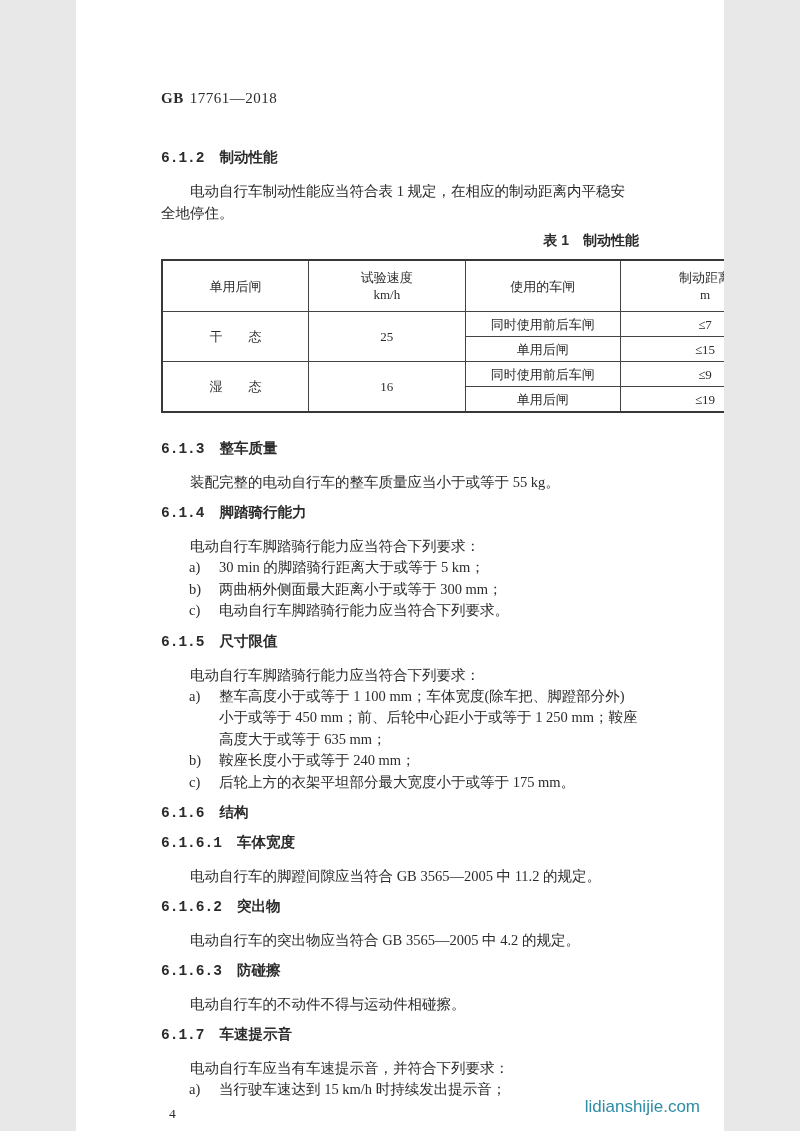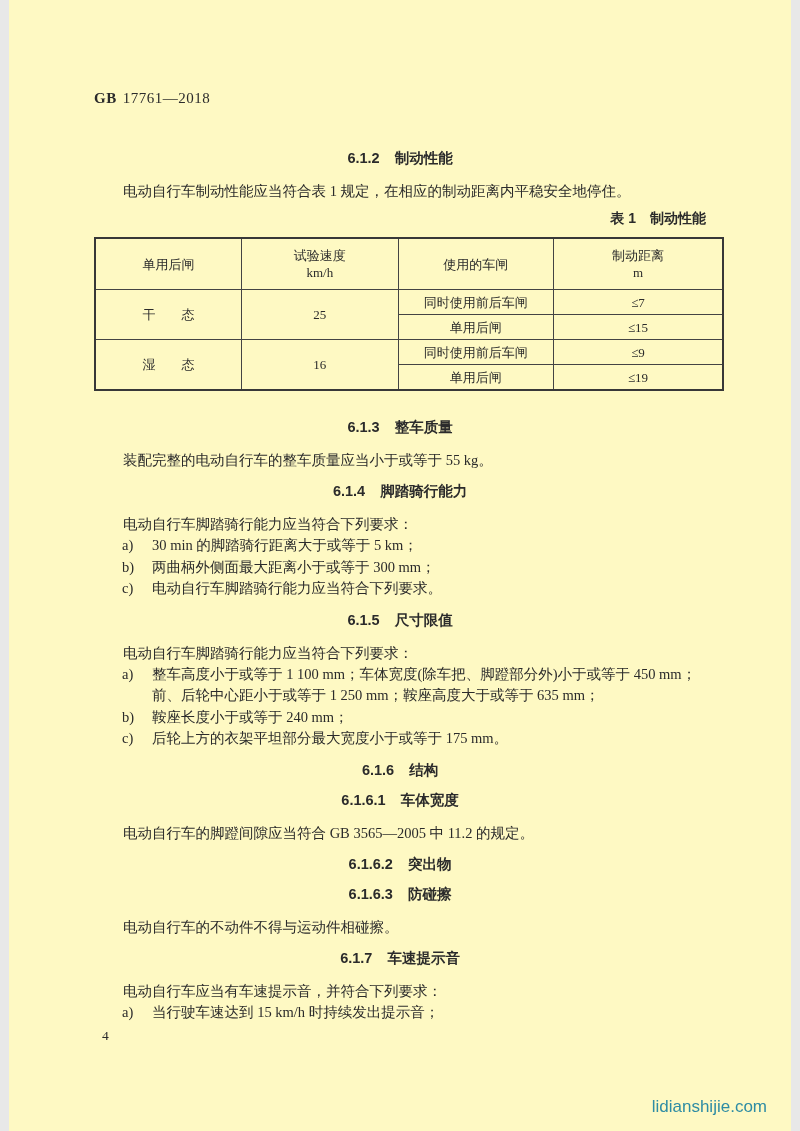--- a/index.html
+++ b/index.html
@@ -1,28 +1,27 @@
 <!DOCTYPE html>
 <html lang="zh"><head>
 <meta charset="utf-8">
 <style>
   html,body{margin:0;padding:0;background:#e8e8e8;}
   .page{
-    width:782px;height:1131px;margin:0 auto;background:#fef9c3;
+    width:648px;height:1131px;margin:0 auto;background:#ffffff;
     position:relative;color:#2b2b2b;
     font-family:"Liberation Serif","DejaVu Serif",serif;
     overflow:hidden;box-sizing:border-box;
   }
   .content{padding:88px 85px 0 85px;}
   .doc-code{font-size:15px;line-height:20px;letter-spacing:.5px;}
   .doc-code .gb{font-weight:bold;font-family:"Liberation Serif","DejaVu Serif",serif;margin-right:6px;}
   .sec-h{
     margin-top:10px;font-size:14.5px;line-height:20px;font-weight:bold;
-    font-family:Liberation Sans, sans-serif;
-    text-align:center;
+    font-family:Liberation Mono, monospace;
   }
   .sec-h.first{margin-top:40px;}
   .sec-h.after-table{margin-top:26px;}
   .sec-h .sec-num{margin-right:15px;font-weight:bold;}
   .para{margin:12px 0 0 0;font-size:14.5px;line-height:22px;text-indent:2em;}
   .req-list{margin:0;padding:0;list-style:none;}
   .req-item{display:flex;font-size:14.5px;line-height:21.5px;padding-left:28px;}
   .req-item .marker{flex:0 0 30px;}
   .req-item .req-text{flex:1;}
   .tbl-caption{
@@ -156,20 +155,21 @@
     </div>
 
     <div class="sec-h">
       <span class="sec-num">6.1.6.1</span><span>车体宽度</span>
     </div>
     <p class="para">电动自行车的脚蹬间隙应当符合 GB 3565—2005 中 11.2 的规定。</p>
 
     <div class="sec-h">
       <span class="sec-num">6.1.6.2</span><span>突出物</span>
     </div>
+    <p class="para">电动自行车的突出物应当符合 GB 3565—2005 中 4.2 的规定。</p>
 
     <div class="sec-h">
       <span class="sec-num">6.1.6.3</span><span>防碰擦</span>
     </div>
     <p class="para">电动自行车的不动件不得与运动件相碰擦。</p>
 
     <div class="sec-h">
       <span class="sec-num">6.1.7</span><span>车速提示音</span>
     </div>
     <p class="para">电动自行车应当有车速提示音，并符合下列要求：</p>

